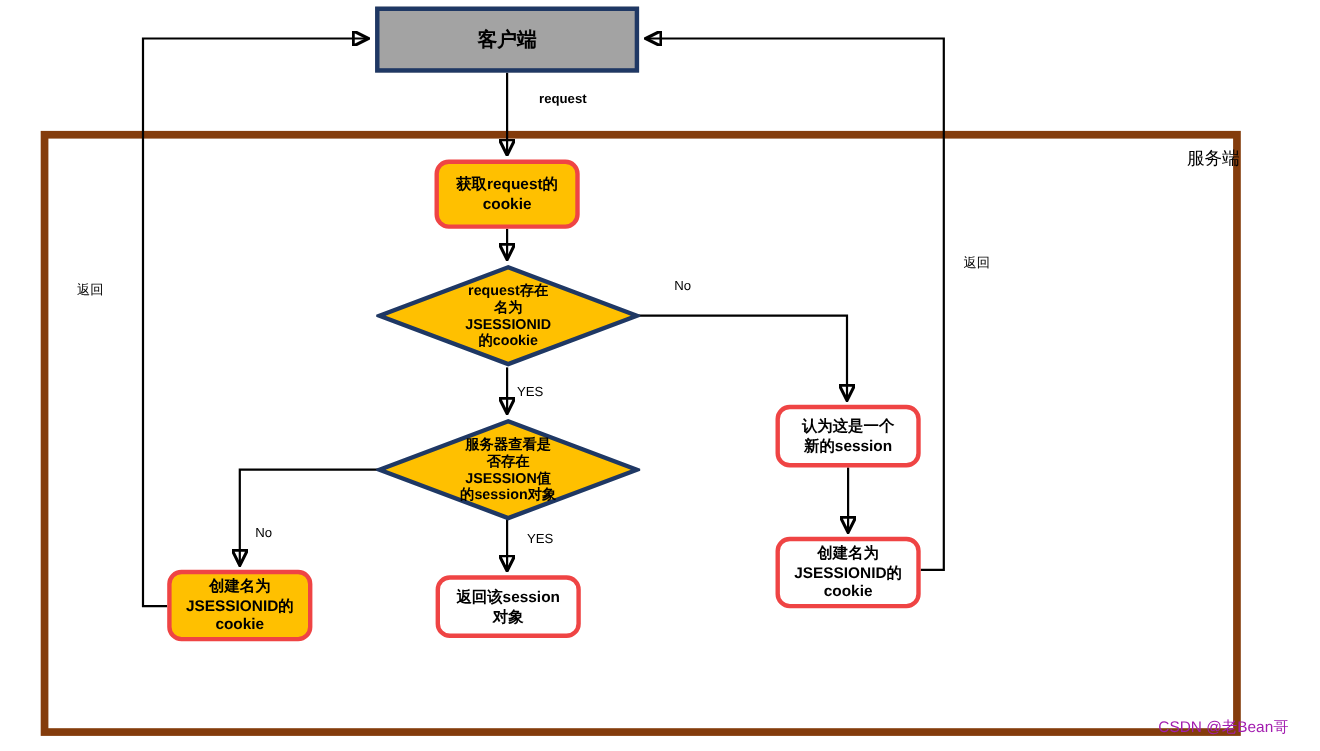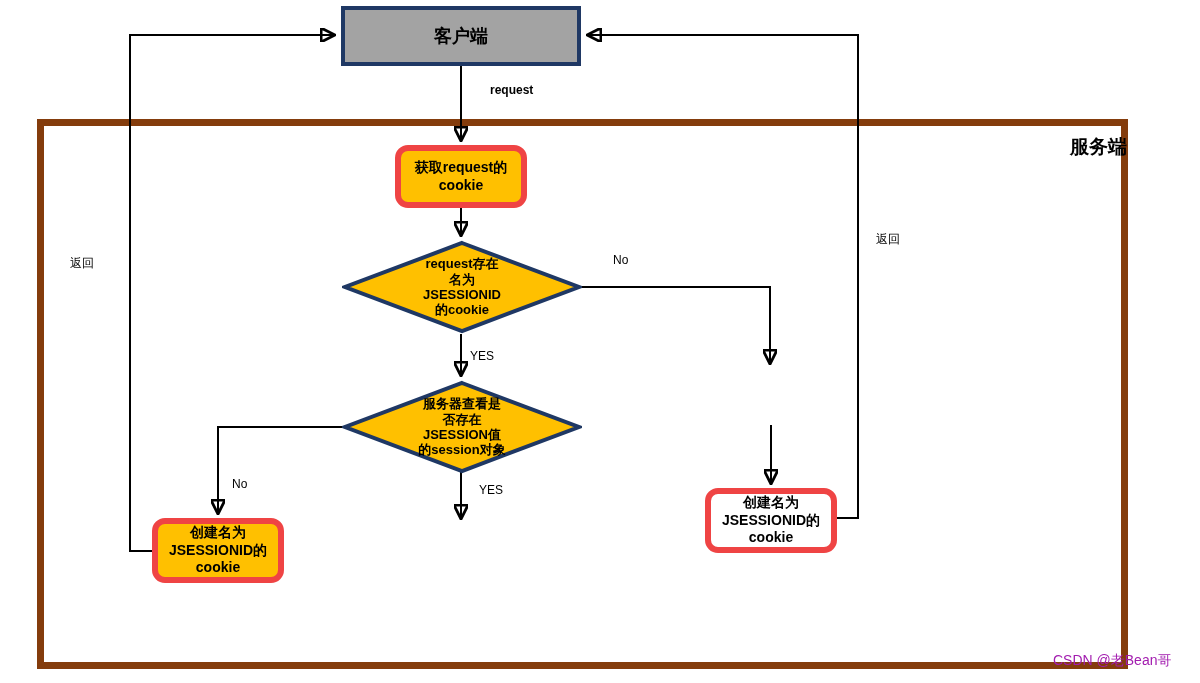--- a/index.html
+++ b/index.html
@@ -7,33 +7,33 @@
     position:relative;width:1200px;height:683px;overflow:hidden;background:#ffffff;
     font-family:"Liberation Sans", sans-serif;
   }
   
   .server-region{
     position:absolute;left:37px;top:119px;width:1091px;height:550px;
     border:7px solid #843C0C;box-sizing:border-box;background:transparent;
   }
   .server-label{
     position:absolute;left:1045px;top:134px;width:82px;
-    font-size:19px;font-weight:bold;color:#000;text-align:right;
+    font-size:16px;font-weight:normal;color:#000;text-align:right;
   }
   
   svg.connectors{position:absolute;left:0;top:0;z-index:3;}
   svg.connectors path{fill:none;stroke:#000;stroke-width:2;}
   
   .node{
     position:absolute;z-index:4;box-sizing:border-box;
     display:flex;align-items:center;justify-content:center;text-align:center;
     font-weight:bold;color:#000;white-space:pre-line;line-height:1.25;
   }
   .rect-node{background:#a3a3a3;border:4px solid #1F3864;font-size:18px;}
-  .rounded{border-radius:13px;border:6px solid #ef4444;font-size:14px;}
+  .rounded{border-radius:13px;border:4px solid #ef4444;font-size:14px;}
   .orange{background:#FFC000;}
   .white{background:#ffffff;}
   .diamond{position:absolute;z-index:4;}
   .diamond .dtext{
     position:absolute;left:0;top:0;width:100%;height:100%;
     display:flex;align-items:center;justify-content:center;text-align:center;
     font-weight:bold;font-size:13px;line-height:1.18;white-space:pre-line;color:#000;
   }
   
   .edge-label{position:absolute;z-index:5;color:#000;font-size:12px;white-space:nowrap;}
@@ -86,29 +86,33 @@
   <div class="diamond" style="left:342px;top:380px;width:240px;height:94px;">
     <svg width="240" height="94">
       <polygon points="120,3 237,47 120,91 3,47" stroke-width="4" stroke="#1F3864" fill="#FFC000"></polygon>
     </svg>
     <div class="dtext">服务器查看是
 否存在
 JSESSION值
 的session对象</div>
   </div>
 
+  <div class="node rounded white" style="left:705px;top:368px;width:132px;height:57px;">认为这是一个
+新的session</div>
 
   <div class="node rounded white" style="left:705px;top:488px;width:132px;height:65px;">创建名为
 JSESSIONID的
 cookie</div>
 
   <div class="node rounded orange" style="left:152px;top:518px;width:132px;height:65px;">创建名为
 JSESSIONID的
 cookie</div>
 
+  <div class="node rounded white" style="left:396px;top:523px;width:132px;height:57px;">返回该session
+对象</div>
 
   <div class="edge-label bold" style="left:490px;top:83px;">request</div>
   <div class="edge-label" style="left:613px;top:253px;">No</div>
   <div class="edge-label" style="left:470px;top:349px;">YES</div>
   <div class="edge-label" style="left:232px;top:477px;">No</div>
   <div class="edge-label" style="left:479px;top:483px;">YES</div>
   <div class="edge-label" style="left:70px;top:255px;">返回</div>
   <div class="edge-label" style="left:876px;top:231px;">返回</div>
 
   <div class="watermark">CSDN @老Bean哥</div>

